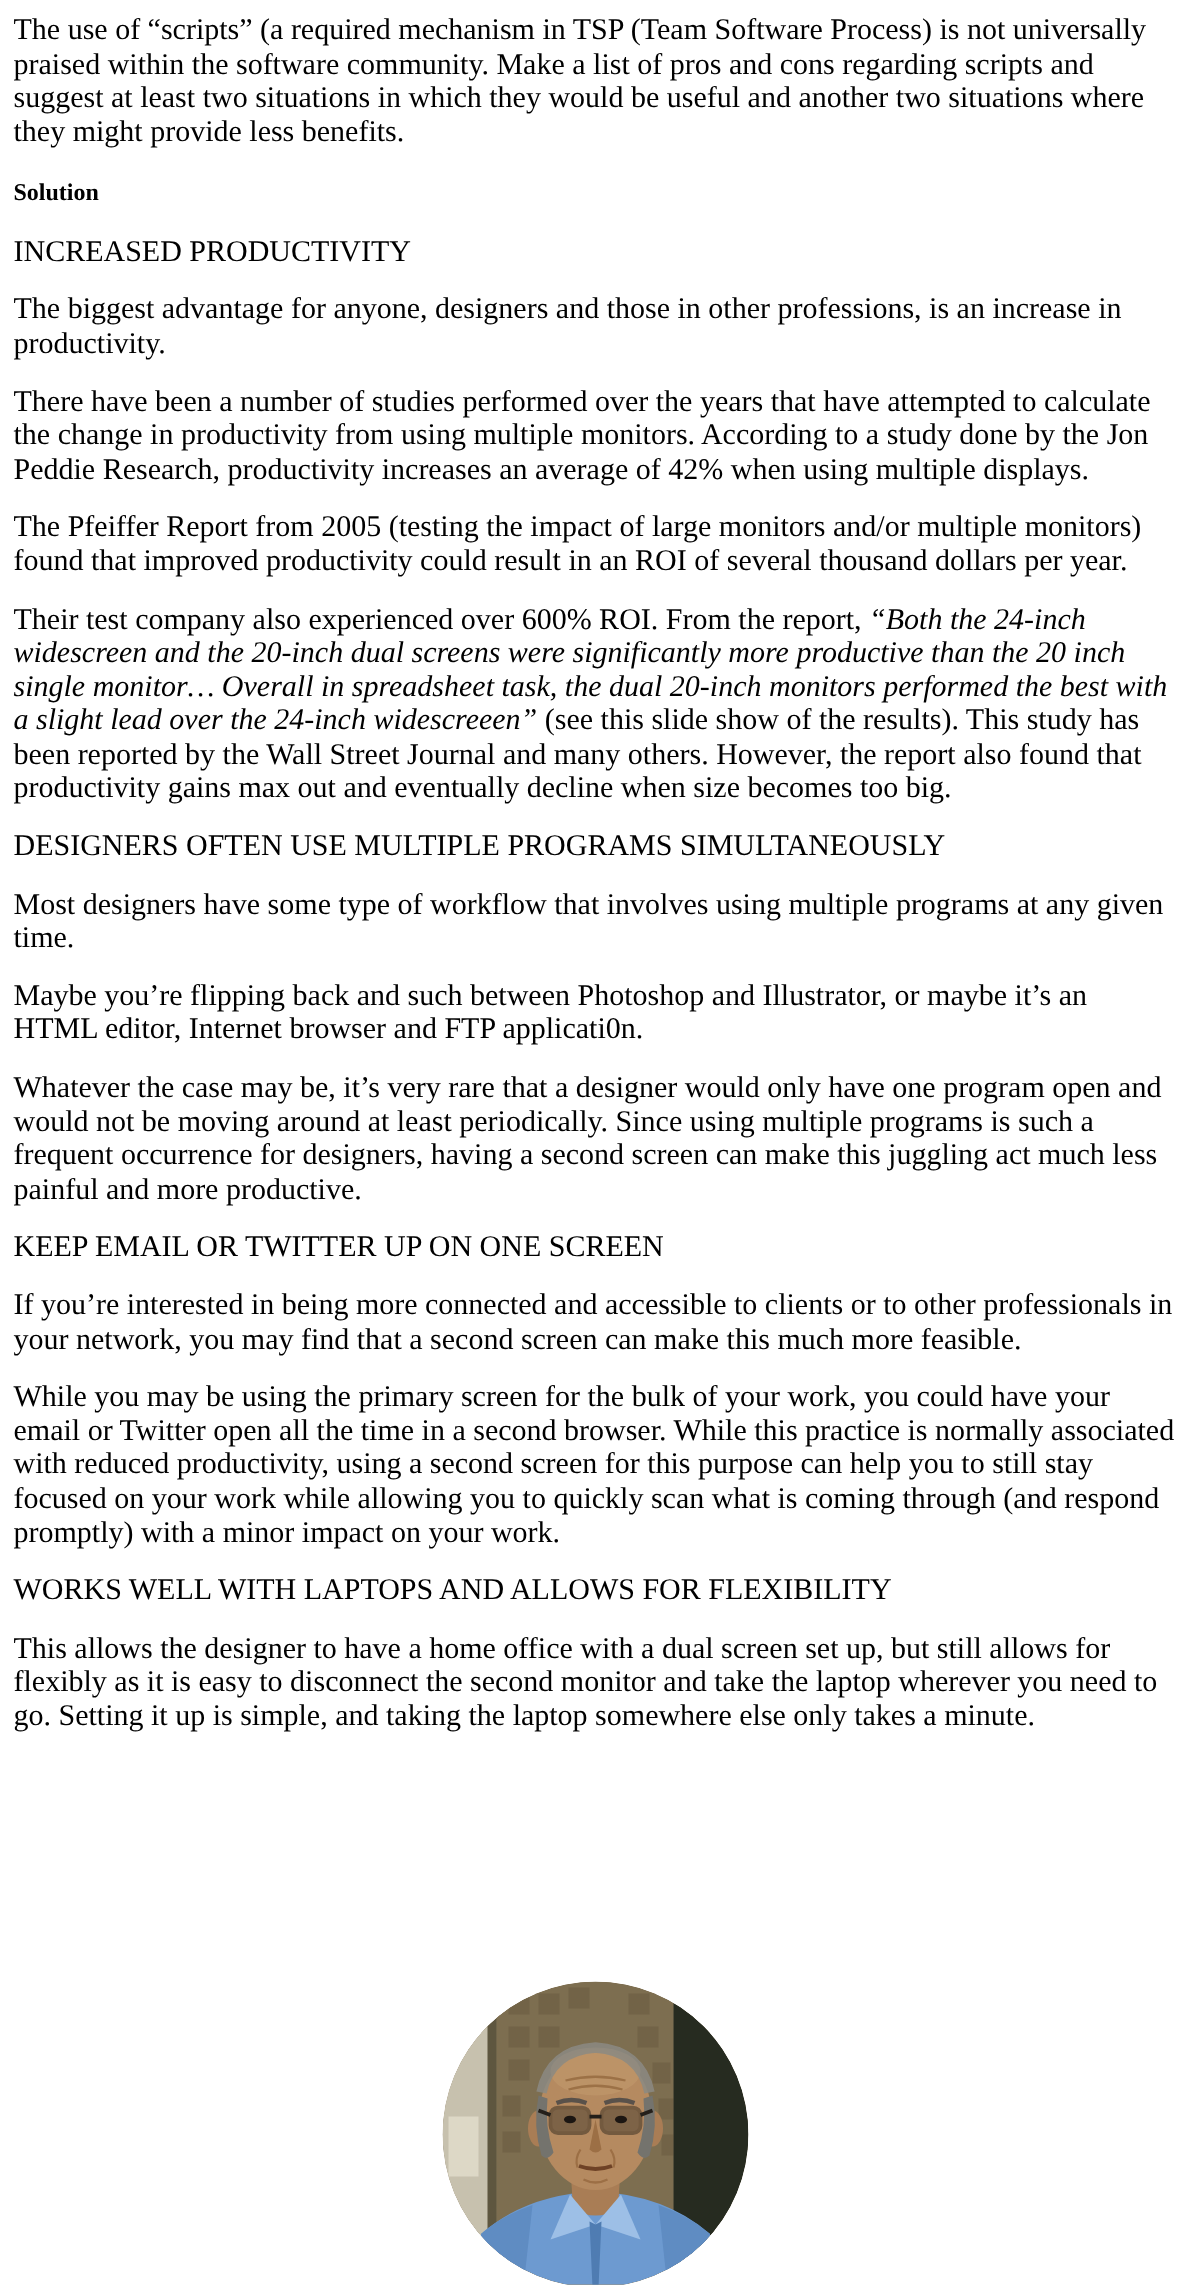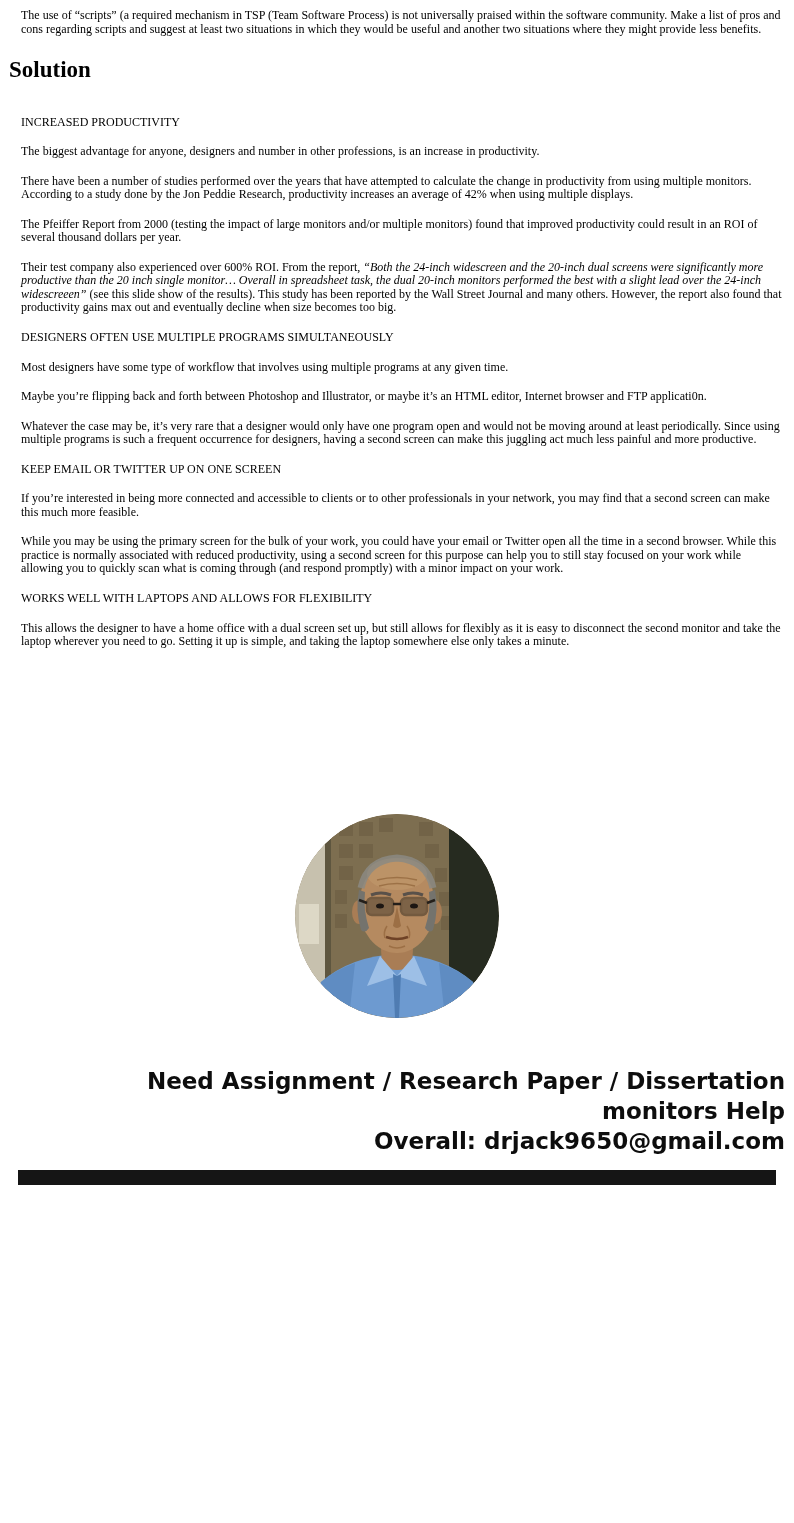--- a/index.html
+++ b/index.html
@@ -8,29 +8,28 @@
     width: 794px;
     height: 1523px;
     overflow: hidden;
     background: #ffffff;
     color: #000000;
     font-family: "Liberation Serif", serif;
   }
   .page { padding: 9px 9px 0 9px; }
   p { margin: 16px 0; }
   .body-text, .heading-caps {
-    font-size: 12px;
+    font-size: 20px;
     line-height: 1.13;
-    margin-left: 12px;
   }
   .intro { margin-top: 0; }
   .solution-heading {
-    font-size: 23px;
+    font-size: 16px;
     font-weight: bold;
-    margin: 21px 0 32px 0;
+    margin: 21px 0 18px 0;
     line-height: 1.15;
   }
   .quote { font-style: italic; }
   .portrait-wrap {
     margin: 165px auto 0 auto;
     width: 204px;
     height: 204px;
     border-radius: 50%;
     overflow: hidden;
   }
@@ -55,30 +54,30 @@
 <body>
 
 <div class="page">
 
   <p class="body-text intro">The use of “scripts” (a required mechanism in TSP (Team Software Process) is not universally praised within the software community. Make a list of pros and cons regarding scripts and suggest at least two situations in which they would be useful and another two situations where they might provide less benefits.</p>
 
   <div class="solution-heading">Solution</div>
 
   <section>
     <p class="heading-caps">INCREASED PRODUCTIVITY</p>
-    <p class="body-text">The biggest advantage for anyone, designers and number in other professions, is an increase in productivity.</p>
+    <p class="body-text">The biggest advantage for anyone, designers and those in other professions, is an increase in productivity.</p>
     <p class="body-text">There have been a number of studies performed over the years that have attempted to calculate the change in productivity from using multiple monitors. According to a study done by the Jon Peddie Research, productivity increases an average of 42% when using multiple displays.</p>
-    <p class="body-text">The Pfeiffer Report from 2000 (testing the impact of large monitors and/or multiple monitors) found that improved productivity could result in an ROI of several thousand dollars per year.</p>
+    <p class="body-text">The Pfeiffer Report from 2005 (testing the impact of large monitors and/or multiple monitors) found that improved productivity could result in an ROI of several thousand dollars per year.</p>
     <p class="body-text"><span>Their test company also experienced over 600% ROI. From the report, </span><em class="quote">“Both the 24-inch widescreen and the 20-inch dual screens were significantly more productive than the 20 inch single monitor… Overall in spreadsheet task, the dual 20-inch monitors performed the best with a slight lead over the 24-inch widescreeen”</em><span> (see this slide show of the results). This study has been reported by the Wall Street Journal and many others. However, the report also found that productivity gains max out and eventually decline when size becomes too big.</span></p>
   </section>
 
   <section>
     <p class="heading-caps">DESIGNERS OFTEN USE MULTIPLE PROGRAMS SIMULTANEOUSLY</p>
     <p class="body-text">Most designers have some type of workflow that involves using multiple programs at any given time.</p>
-    <p class="body-text">Maybe you’re flipping back and forth between Photoshop and Illustrator, or maybe it’s an HTML editor, Internet browser and FTP applicati0n.</p>
+    <p class="body-text">Maybe you’re flipping back and such between Photoshop and Illustrator, or maybe it’s an HTML editor, Internet browser and FTP applicati0n.</p>
     <p class="body-text">Whatever the case may be, it’s very rare that a designer would only have one program open and would not be moving around at least periodically. Since using multiple programs is such a frequent occurrence for designers, having a second screen can make this juggling act much less painful and more productive.</p>
   </section>
 
   <section>
     <p class="heading-caps">KEEP EMAIL OR TWITTER UP ON ONE SCREEN</p>
     <p class="body-text">If you’re interested in being more connected and accessible to clients or to other professionals in your network, you may find that a second screen can make this much more feasible.</p>
     <p class="body-text">While you may be using the primary screen for the bulk of your work, you could have your email or Twitter open all the time in a second browser. While this practice is normally associated with reduced productivity, using a second screen for this purpose can help you to still stay focused on your work while allowing you to quickly scan what is coming through (and respond promptly) with a minor impact on your work.</p>
   </section>
 
   <section>

